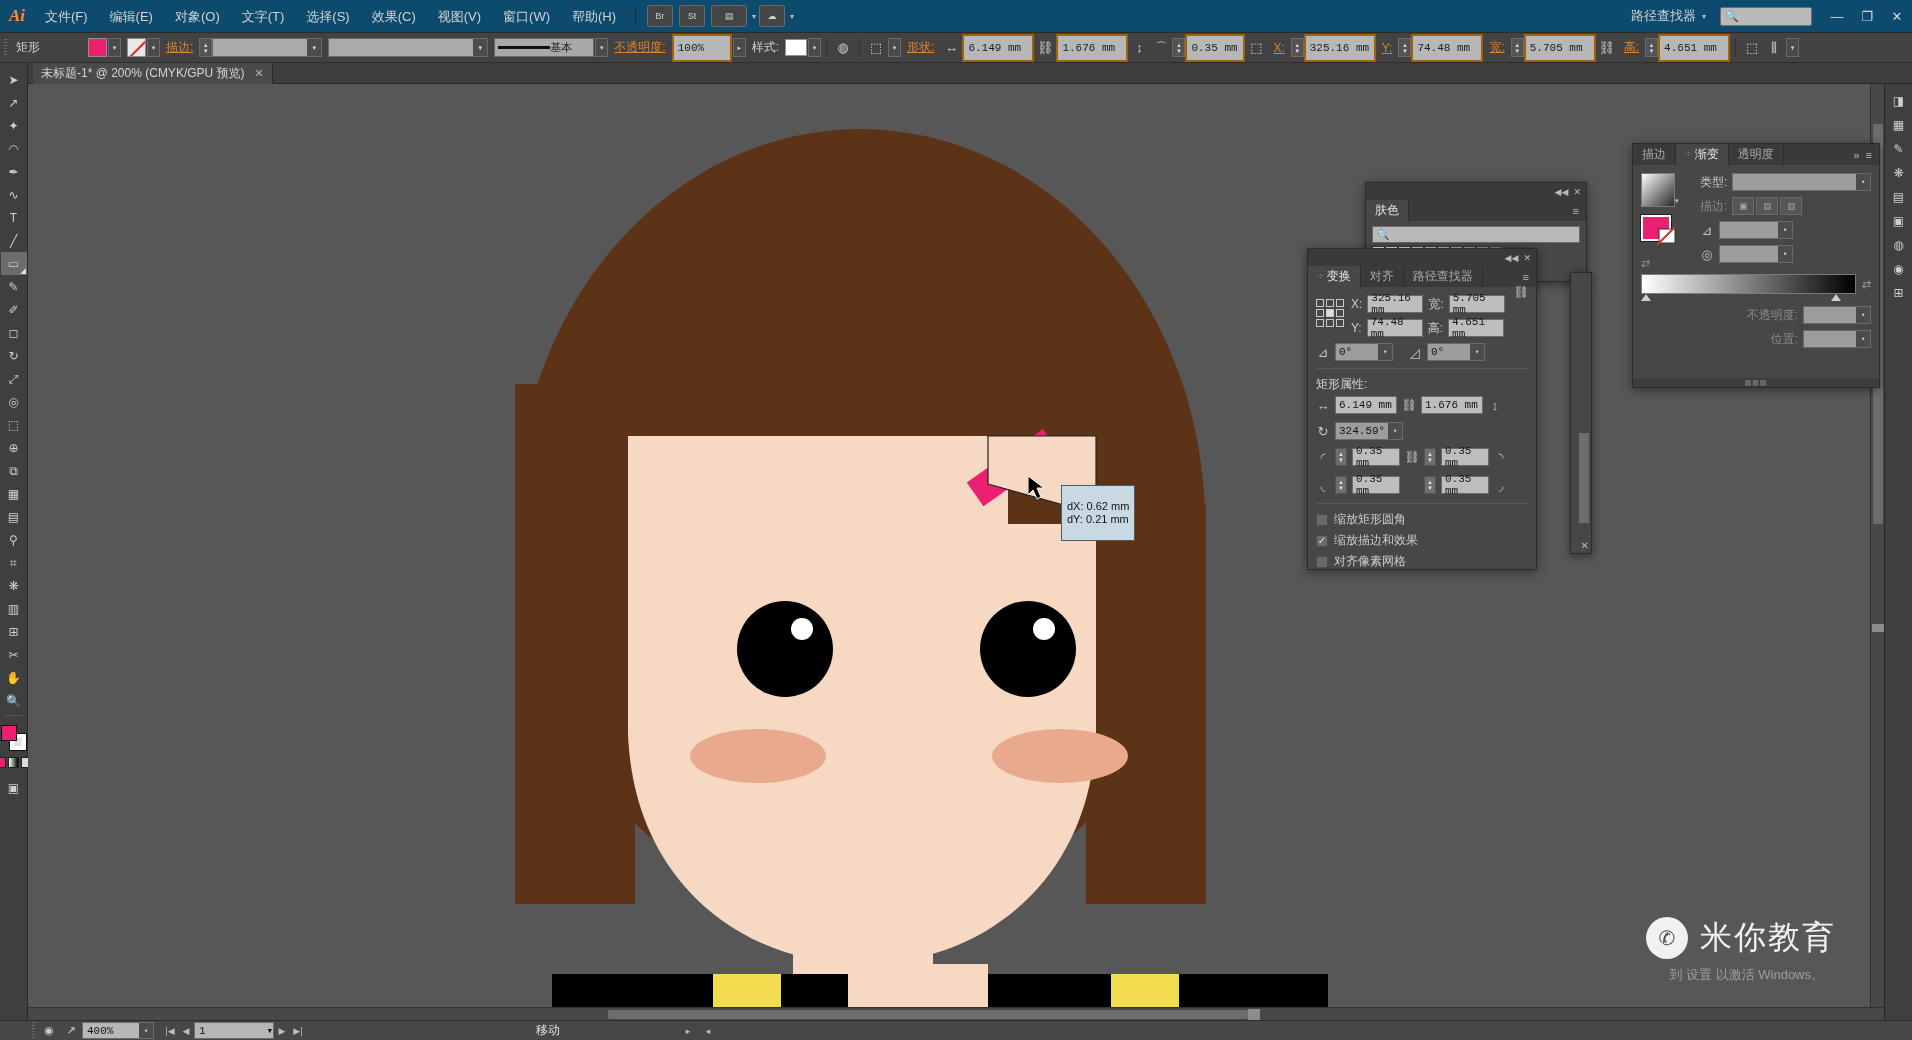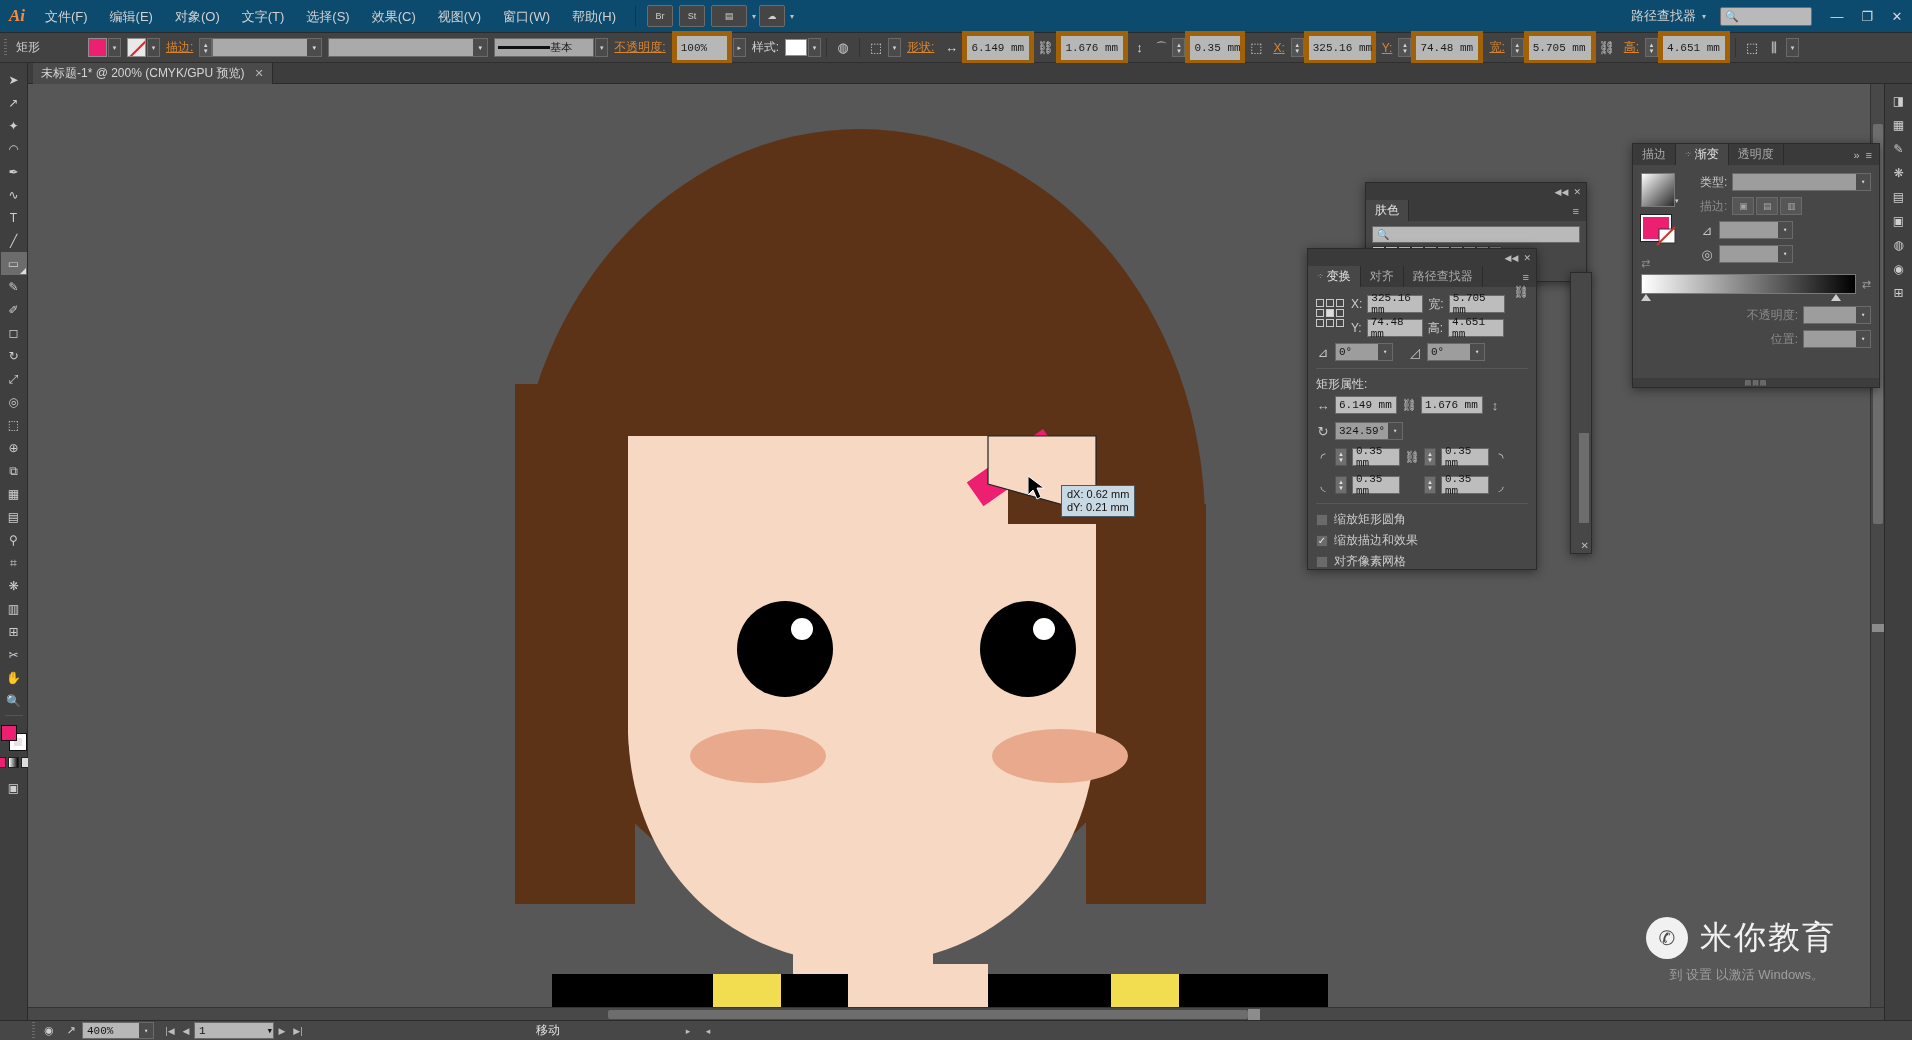--- a/index.html
+++ b/index.html
@@ -84,21 +84,21 @@
     width: 13px; height: 19px; background: #4a4a4a; border: 1px solid #6a6a6a;
     display: flex; align-items: center; justify-content: center;
     font-size: 7px; color: #d0d0d0; margin-left: 1px;
   }
   .spin {
     width: 13px; height: 19px; background: #535353; border: 1px solid #6a6a6a;
     display: flex; flex-direction: column; align-items: center; justify-content: center;
     font-size: 6px; line-height: 6px; color: #d6d6d6;
   }
   .field {
-    height: 27px; background: #b7b7b7; border: 5px solid #a16207;
+    height: 27px; background: #b7b7b7; border: 2px solid #a16207;
     color: #1c1c1c; font-size: 11px;
     display: flex; align-items: center; padding: 12px 4px;
     font-family: "Liberation Mono", monospace;
   }
   .field.w60 { width: 60px; }
   .field.w72 { width: 72px; }
   .dropdown {
     height: 19px; background: #aaa; border: 1px solid #6a6a6a;
     display: flex; align-items: center; justify-content: flex-end;
   }
@@ -187,21 +187,21 @@
   }
 
   
   .art { position: absolute; left: 0; top: 0; width: 1856px; height: 936px; }
 
   
   .tooltip {
     position: absolute;
     background: #c9d9e3; border: 1px solid #4a5c66;
     color: #121212; font-size: 11px; line-height: 13px;
-    padding: 2px 5px; white-space: nowrap;
+    padding: 14px 5px; white-space: nowrap;
     font-family: "Liberation Sans", sans-serif;
   }
 
   
   .panel {
     position: absolute; background: #474747;
     border: 1px solid #2b2b2b;
     box-shadow: 0 2px 10px rgba(0,0,0,.45);
   }
   .panel-titlebar {

